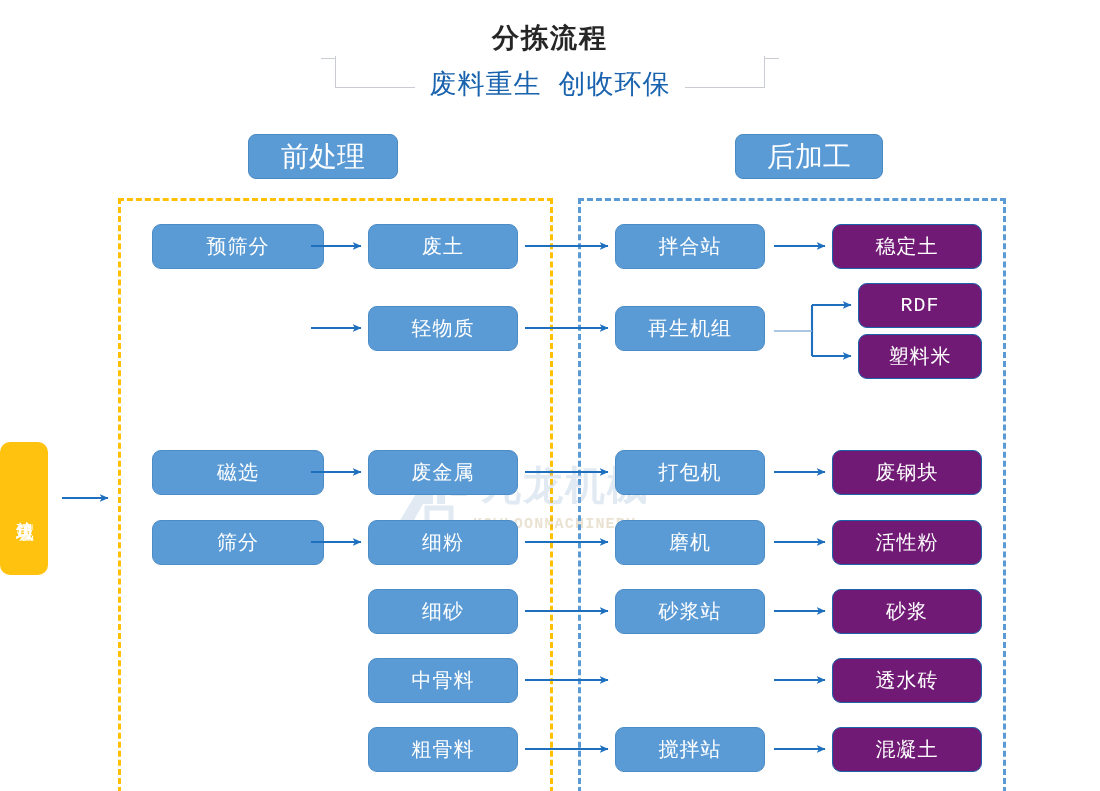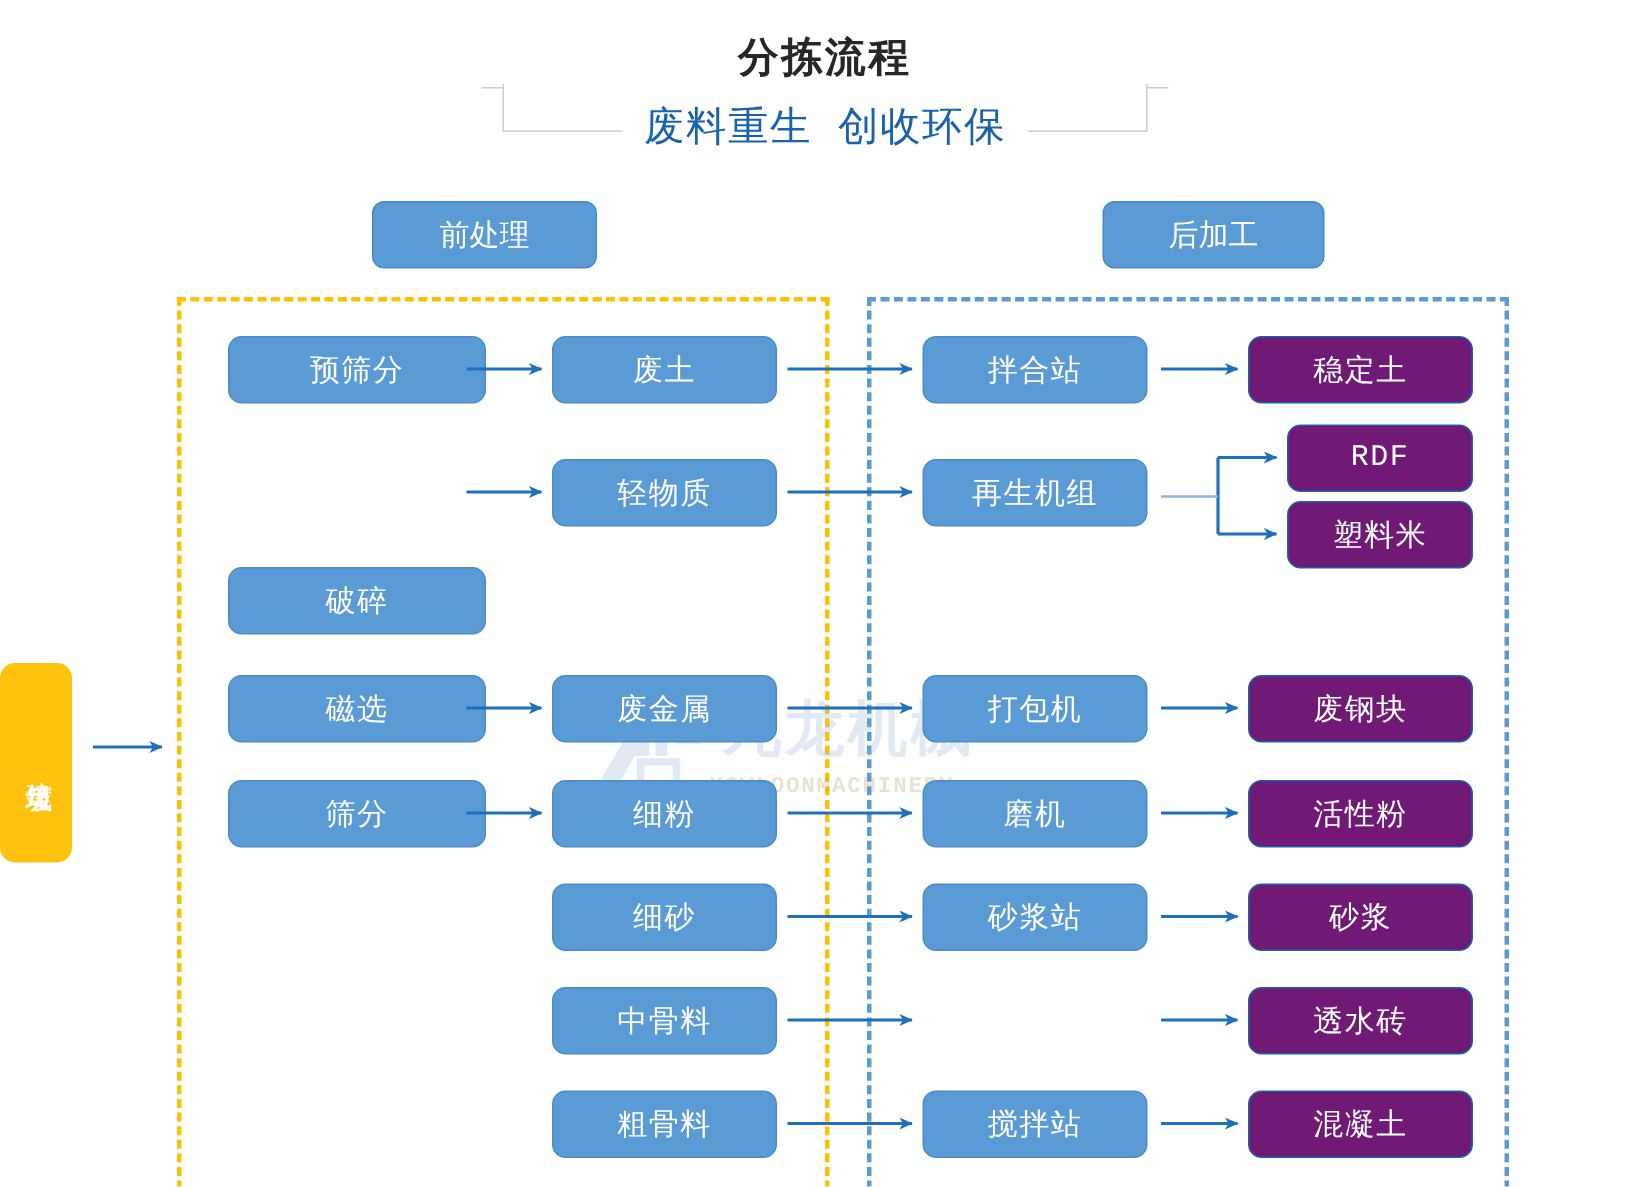--- a/index.html
+++ b/index.html
@@ -28,21 +28,21 @@
   .title-sub{
     position:absolute;left:0;top:64px;width:1100px;text-align:center;
     font-size:27px;color:#1862ae;letter-spacing:1px;
   }
   .title-sub span{background:#ffffff;padding:0 14px;}
 
   
   .section-pill{
     position:absolute;height:45px;border-radius:8px;
     background:#5B9BD5;border:1px solid #4a8ac4;
-    color:#ffffff;font-size:20px;
+    color:#ffffff;font-size:28px;
     display:flex;align-items:center;justify-content:center;
     box-sizing:border-box;
   }
   #pill-pre{left:248px;top:132px;width:150px;}
   #pill-post{left:735px;top:132px;width:148px;}
 
   
   .panel{position:absolute;box-sizing:border-box;}
   #panel-pre{left:118px;top:196px;width:435px;height:595px;border:3px dashed #FFC000;border-bottom:none;}
   #panel-post{left:578px;top:196px;width:428px;height:595px;border:3px dashed #5B9BD5;border-bottom:none;}
@@ -115,21 +115,20 @@
       <path d="M44 6 L52 6 L52 30 L44 30 Z" fill="#9db9d6"></path>
       <path d="M58 14 L74 14 L74 22 L58 22 Z" fill="#9db9d6"></path>
     </svg>
     <div id="wm-text">九龙机械</div>
     <div id="wm-sub">KOWLOONMACHINERY</div>
   </div>
 
   <div id="input-box">建筑垃圾</div>
 
   <div class="node mid col1" style="top:222px">预筛分</div>
-  <div class="node mid col1" style="top:376px">破碎</div>
   <div class="node mid col1" style="top:448px">磁选</div>
   <div class="node mid col1" style="top:518px">筛分</div>
 
   <div class="node mid col2" style="top:222px">废土</div>
   <div class="node mid col2" style="top:304px">轻物质</div>
   <div class="node mid col2" style="top:448px">废金属</div>
   <div class="node mid col2" style="top:518px">细粉</div>
   <div class="node mid col2" style="top:587px">细砂</div>
   <div class="node mid col2" style="top:656px">中骨料</div>
   <div class="node mid col2" style="top:725px">粗骨料</div>

